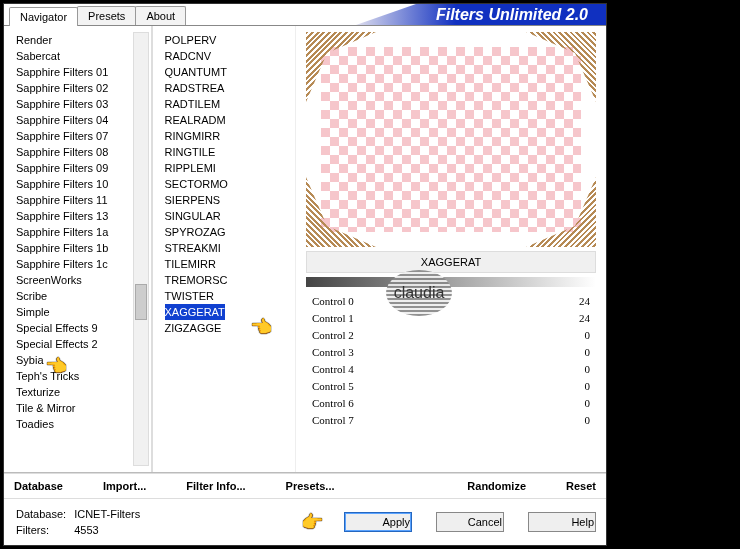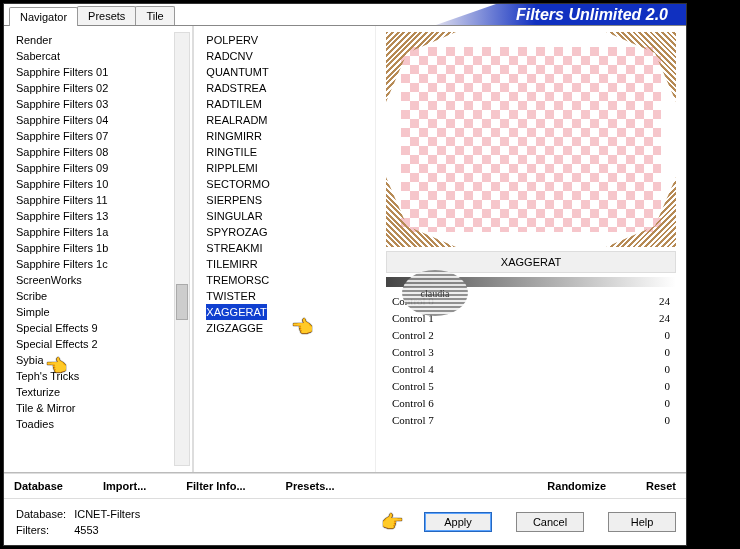--- a/index.html
+++ b/index.html
@@ -6,21 +6,21 @@
   body {
     font-family: "Segoe UI", Tahoma, Arial, sans-serif;
     font-size: 11px;
     background: #000;
     width: 740px;
     height: 549px;
     overflow: hidden;
   }
   .window {
     background: #fff;
-    width: 684px;
+    width: 604px;
     height: 543px;
     margin: 3px;
     border: 1px solid #333;
     display: flex;
     flex-direction: column;
   }
   .titlebar {
     height: 22px;
     background: #fff;
     border-bottom: 1px solid #888;
@@ -177,57 +177,57 @@
   }
   .stats { font-size: 11px; line-height: 14px; }
   .stats td:first-child { padding-right: 6px; }
   .btn {
     border: 1px solid #888;
     background: #efefef;
     padding: 3px 1px;
     font-size: 11px;
     cursor: pointer;
     min-width: 68px;
-    text-align: center;
+    text-align: right;
   }
   .btn.primary { border: 1px solid #2567c0; box-shadow: 0 0 0 1px #5aa3ff inset; }
   .pointer {
     position: absolute;
     font-size: 18px;
     transform: scaleX(-1);
     color: #f5c400;
     text-shadow: 0 0 1px #000, 0 0 1px #000;
     pointer-events: none;
     z-index: 50;
   }
   .watermark {
     position: absolute;
-    left: 402px; top: 270px;
+    left: 386px; top: 270px;
     width: 66px; height: 46px;
     border-radius: 50%;
     background: repeating-linear-gradient(180deg,#888 0 2px,#eee 2px 4px);
     display: flex; align-items:center; justify-content:center;
-    font-family: Liberation Serif, serif;
-    font-size: 10px;
+    font-family: Liberation Sans, sans-serif;
+    font-size: 16px;
     color: #222;
     opacity: .92;
     z-index: 60;
     pointer-events:none;
   }
 </style>
 </head>
 <body>
 
 <div class="window">
 
   <div class="titlebar">
     <div class="tabs">
       <div class="tab active">Navigator</div>
       <div class="tab">Presets</div>
-      <div class="tab">Tile</div>
+      <div class="tab">About</div>
     </div>
     <div class="title-flag">Filters Unlimited 2.0</div>
   </div>
 
   <div class="content">
 
     <div class="col1">
       <div class="list1" id="catlist">
           <div>Render</div>
           <div>Sabercat</div>

